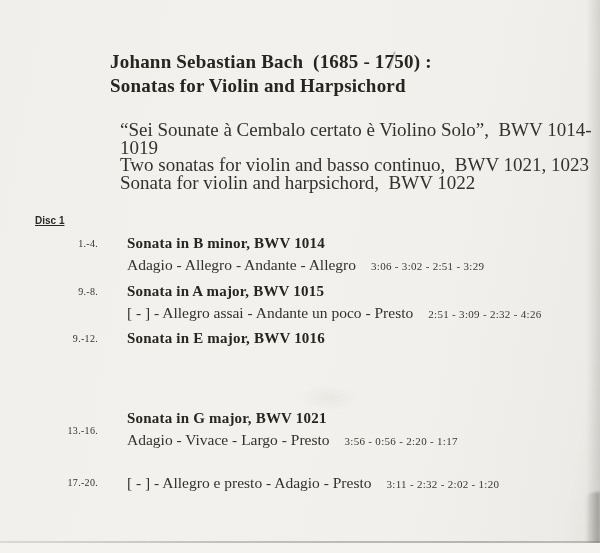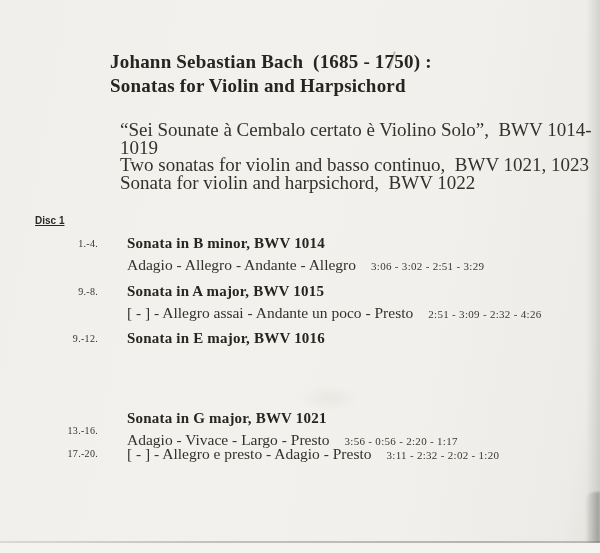--- a/index.html
+++ b/index.html
@@ -88,21 +88,21 @@
   .entry .movements-line {
     font-size: 15.5px; line-height: 21px; color: #34322c;
   }
   .entry .timings {
     font-size: 11px; margin-left: 15px; letter-spacing: 0.3px; color: #3a3832;
   }
   .entry-1 { top: 233px; }
   .entry-2 { top: 281px; }
   .entry-3 { top: 328px; }
   .entry-4 { top: 408px; align-items: center; }
-  .entry-5 { top: 443px; }
+  .entry-5 { top: 472px; }
 </style>
 </head>
 <body>
 
 <div class="scan-page">
 
   <div class="right-edge-shade"></div>
   <div class="corner-shadow"></div>
   <div class="page-bottom-line"></div>
   <div class="below-page-strip"></div>

